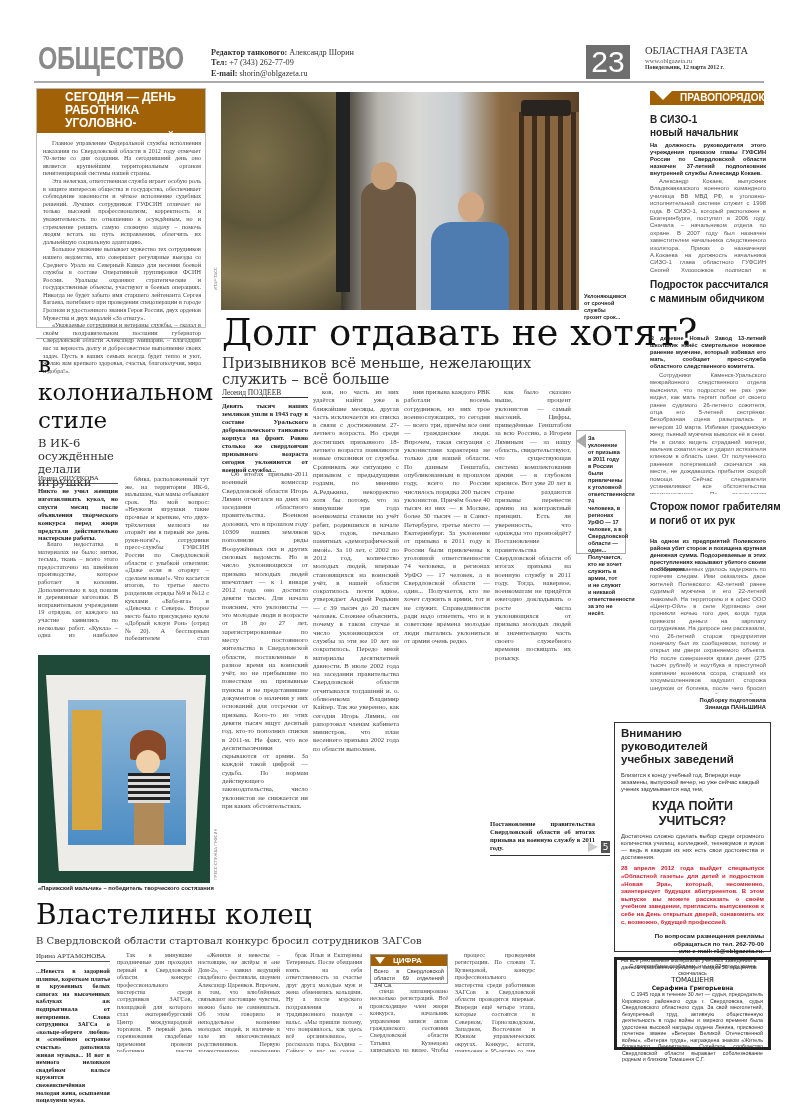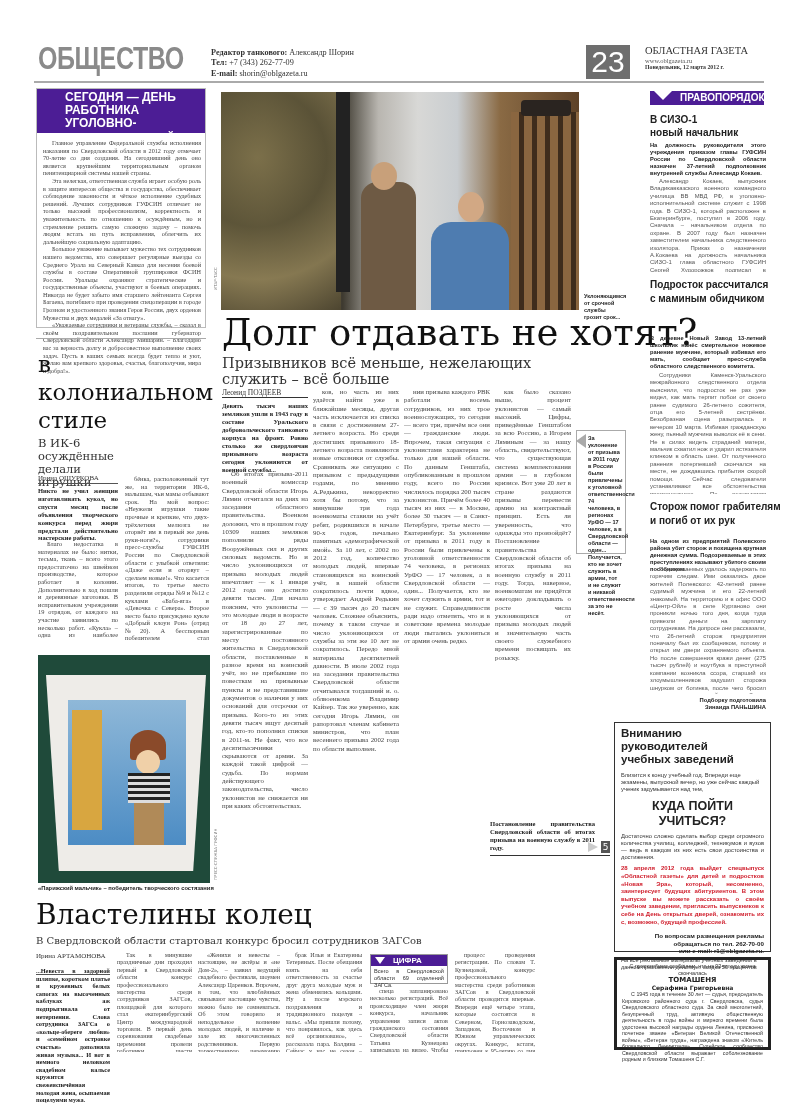--- a/index.html
+++ b/index.html
@@ -15,21 +15,21 @@
 .rule{position:absolute;background:#aaa}
 
 .sect{left:38px;top:40px;font-family:"Liberation Sans",sans-serif;font-weight:bold;font-size:32px;color:#8a8a8a;letter-spacing:-0.5px;transform:scaleX(0.78);transform-origin:left}
 .ed{left:211px;top:48px;font-size:8.2px;line-height:10.4px;color:#333;font-family:"Liberation Serif",serif}
 .pnum{left:586px;top:45px;width:44px;height:34px;background:#6e6e6e;color:#fff;font-family:"Liberation Sans",sans-serif;font-size:30px;line-height:34px;text-align:center;font-weight:300}
 .paper{left:645px;top:45px;font-family:"Liberation Serif",serif}
 .paper .n{font-size:10.5px;color:#333}
 .paper .u{font-size:6.5px;color:#555;margin-top:1px}
 .paper .d{font-size:5.8px;color:#333;font-weight:bold}
 
-.ribbon{background:#4c1d95;color:#fff;font-family:"Liberation Sans",sans-serif;font-weight:bold}
+.ribbon{background:#a16207;color:#fff;font-family:"Liberation Sans",sans-serif;font-weight:bold}
 .tri{width:0;height:0;border-left:18px solid transparent;border-right:18px solid transparent;border-top:13px solid #fff}
 .caption{font-family:"Liberation Sans",sans-serif;font-size:6px;font-weight:bold;color:#222;line-height:7px}
 .h-big{font-family:"DejaVu Serif",serif;color:#111}
 .rt-h{font-family:"Liberation Sans",sans-serif;font-weight:bold;color:#222}
 .ad{border:1px solid #333}
 </style>
 </head>
 <body>
 
 <div class="abs sect">ОБЩЕСТВО</div>
@@ -124,21 +124,21 @@
   <div class="abs" style="left:92px;top:75px;width:36px;height:30px;background:#8a4a2a;border-radius:50% 50% 10% 10%"></div>
   <div class="abs" style="left:98px;top:95px;width:24px;height:24px;background:#f0d0a8;border-radius:50%"></div>
   <div class="abs" style="left:90px;top:118px;width:42px;height:30px;background:repeating-linear-gradient(180deg,#222 0 3px,#ddd 3px 6px)"></div>
   <div class="abs" style="left:96px;top:148px;width:30px;height:42px;background:#b08a58"></div>
 </div>
 <div class="abs caption" style="left:38px;top:885px;width:180px;font-size:5.8px">«Парижский мальчик» – победитель творческого состязания</div>
 <div class="abs sans" style="left:213px;top:880px;font-size:4px;color:#777;transform:rotate(-90deg);transform-origin:left top">ПРЕСС-СЛУЖБА ГУФСИН</div>
 
 <div class="abs h-big" style="left:36px;top:900px;font-size:28px;line-height:30px;white-space:nowrap">Властелины колец</div>
 <div class="abs h-big" style="left:36px;top:935px;font-size:10px;line-height:12px;color:#333;white-space:nowrap">В Свердловской области стартовал конкурс бросил сотрудников ЗАГСов</div>
-<div class="abs serif" style="left:36px;top:952px;width:74px;font-size:7px;color:#333;border-bottom:1.5px solid #555;padding-bottom:14px">Ирина АРТАМОНОВА</div>
+<div class="abs serif" style="left:36px;top:952px;width:74px;font-size:7px;color:#333;border-bottom:1.5px solid #555;padding-bottom:1px">Ирина АРТАМОНОВА</div>
 <div class="abs txt bold" style="left:36px;top:967px;width:74px;font-size:6.3px;line-height:7.6px">...Невеста в задорной шляпке, коротком платье и кружевных белых сапогах на высоченных каблуках аж подпрыгивала от нетерпения. Слова сотрудника ЗАГСа о «кольце-обереге любви» и «семейном островке счастья» дополняла живая музыка... И вот в немного неловком свадебном вальсе кружится свежеиспечённая молодая жена, осыпаемая поцелуями мужа.</div>
 <div class="abs txt" style="left:117px;top:952px;width:75px;height:100px;overflow:hidden;font-size:6.1px;line-height:7.4px">
     <p>Так в минувшие праздничные дни проходил первый в Свердловской области конкурс профессионального мастерства среди сотрудников ЗАГСов, площадкой для которого стал екатеринбургский Центр международной торговли. В первый день соревнования свадебные церемонии провели работники шести екатеринбургских ЗАГСов, во второй день – их коллеги из Ревды, Полевского, Первоуральска, Берёзовского и Верхней Пышмы, а также ЗАГСа Кировского района столицы Урала.</p>
   </div>
 <div class="abs txt" style="left:198px;top:952px;width:82px;height:100px;overflow:hidden;font-size:6.1px;line-height:7.4px">
     <p>«Женихи и невесты – настоящие, не актёры и «не Дом-2», – заявил ведущий свадебного фестиваля, шоумен Александр Царенков. Впрочем, в том, что влюблённых связывают настоящие чувства, можно было не сомневаться. Об этом говорило и неподдельное волнение молодых людей, и наличие в зале их многочисленных родственников. Первую торжественную церемонию второго конкурсного дня провела специалист Ревдинского отдела ЗАГСа Анна Балдина, зарегистрировавшая</p>
   </div>
 <div class="abs txt" style="left:286px;top:952px;width:76px;height:100px;overflow:hidden;font-size:6.1px;line-height:7.4px">
     <p>брак Ильи и Екатерины Тетериных. После обещания взять на себя ответственность за счастье друг друга молодые муж и жена обменялись кольцами. Ну а после мэрского поздравления и традиционного поцелуя – вальс. «Мы пришли потому, что понравилось, как здесь всё организовано», – рассказала пара. Балдина – Сейчас у нас не сезон – практически нет свадеб. Только на следующей неделе</p>
   </div>
@@ -201,18 +201,18 @@
   <div class="txts bold" style="margin-top:6px;text-align:right;font-size:6.2px;line-height:7.6px">
     <div>По вопросам размещения рекламы</div>
     <div>обращаться по тел. 262-70-00</div>
     <div>или e-mail: r1@oblgazeta.ru.</div>
   </div>
   <div class="txts" style="margin-top:2px;font-size:5.6px;line-height:7px;color:#333;text-align:left">На все рекламные материалы учебных заведений в данном приложении действует скидка 50 процентов</div>
 </div>
 
 <div class="abs" style="left:614px;top:957px;width:157px;height:93px;border:3px solid #222;padding:3px 5px">
   <div class="txts" style="text-align:center;font-size:5.4px;line-height:6.6px;color:#333">С прискорбием сообщаем, что на 93-м году жизни скончалась</div>
-  <div class="sans" style="text-align:center;font-size:7px;font-weight:bold;color:#222">ТОМАШЕНЯ</div>
+  <div class="sans" style="text-align:center;font-size:7px;font-weight:normal;color:#222">ТОМАШЕНЯ</div>
   <div class="sans" style="text-align:center;font-size:6px;font-weight:bold;color:#222">Серафима Григорьевна</div>
   <div class="txts" style="font-size:5.3px;line-height:6.5px;color:#333">
       <p>С 1945 года в течение 30 лет — судья, председатель Кировского районного суда г. Свердловска, судья Свердловского областного суда. За свой многолетний, безупречный труд, активную общественную деятельность в годы войны и мирного времени была удостоена высокой награды ордена Ленина, присвоено почетное звание «Ветеран Великой Отечественной войны», «Ветеран труда», награждена знаком «Житель блокадного Ленинграда». Судейское сообщество Свердловской области выражает соболезнование родным и близким Томашеня С.Г.</p>
     </div>
 </div>
 
 </body></html>

